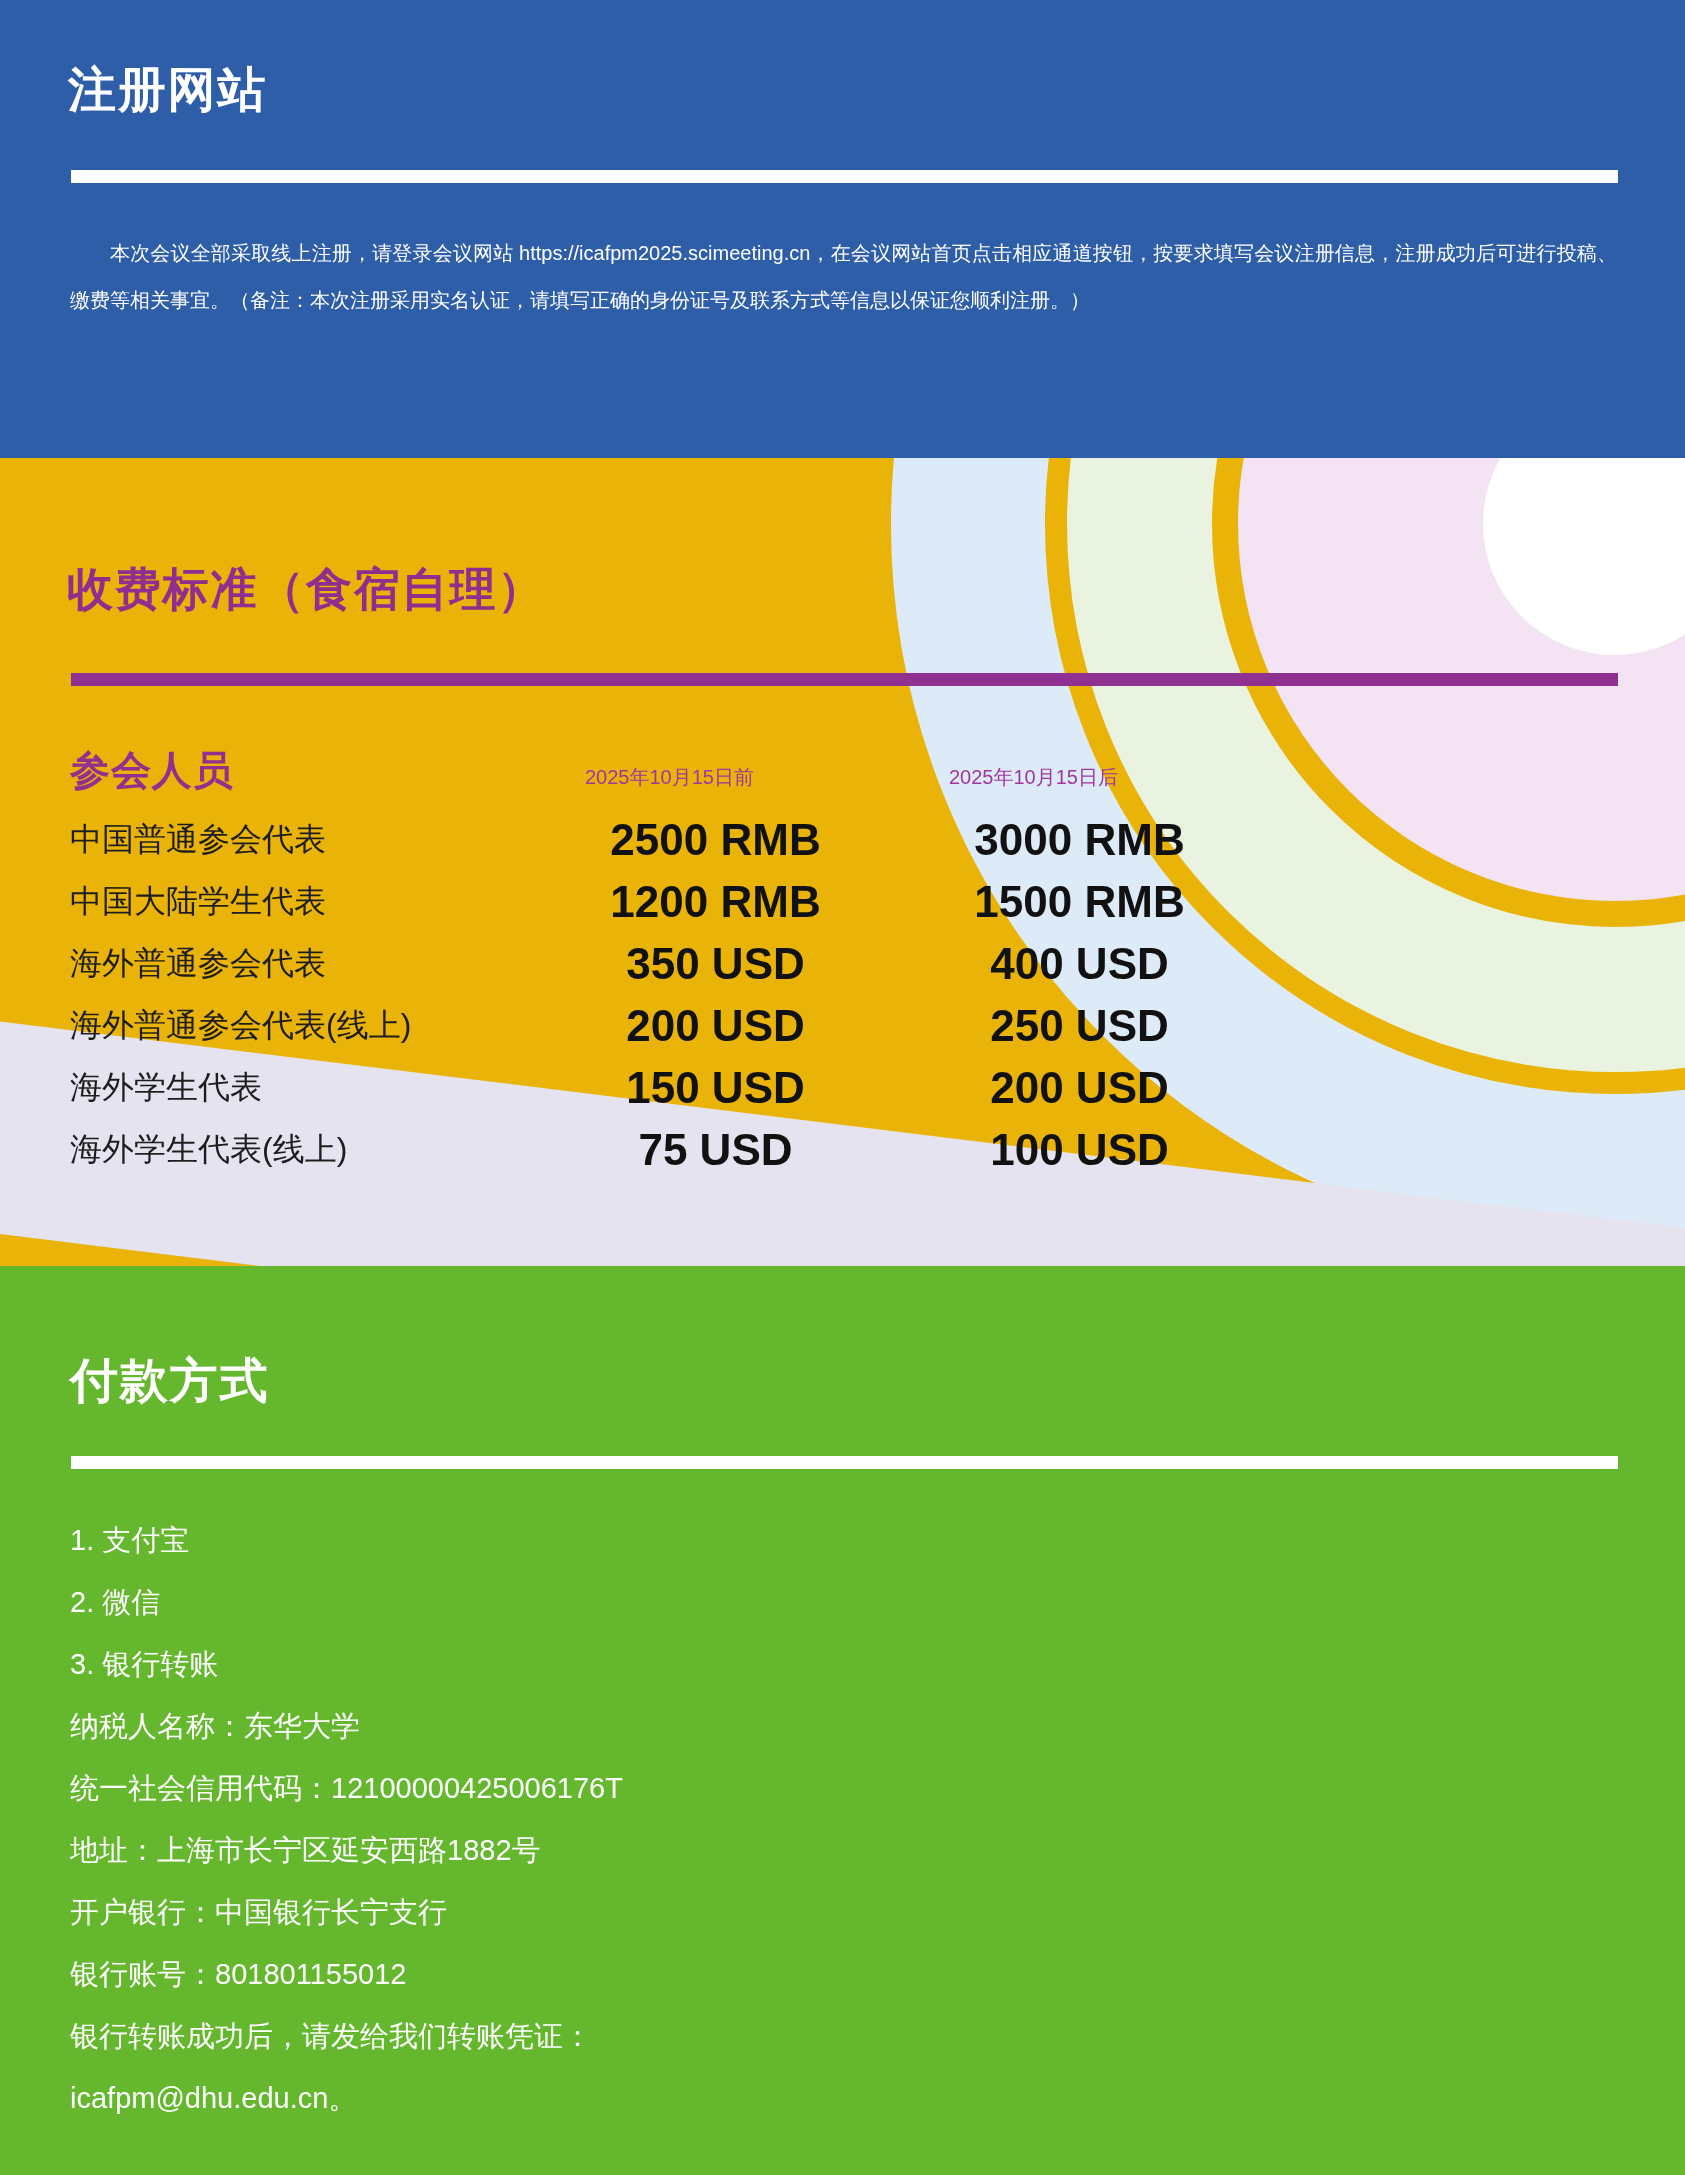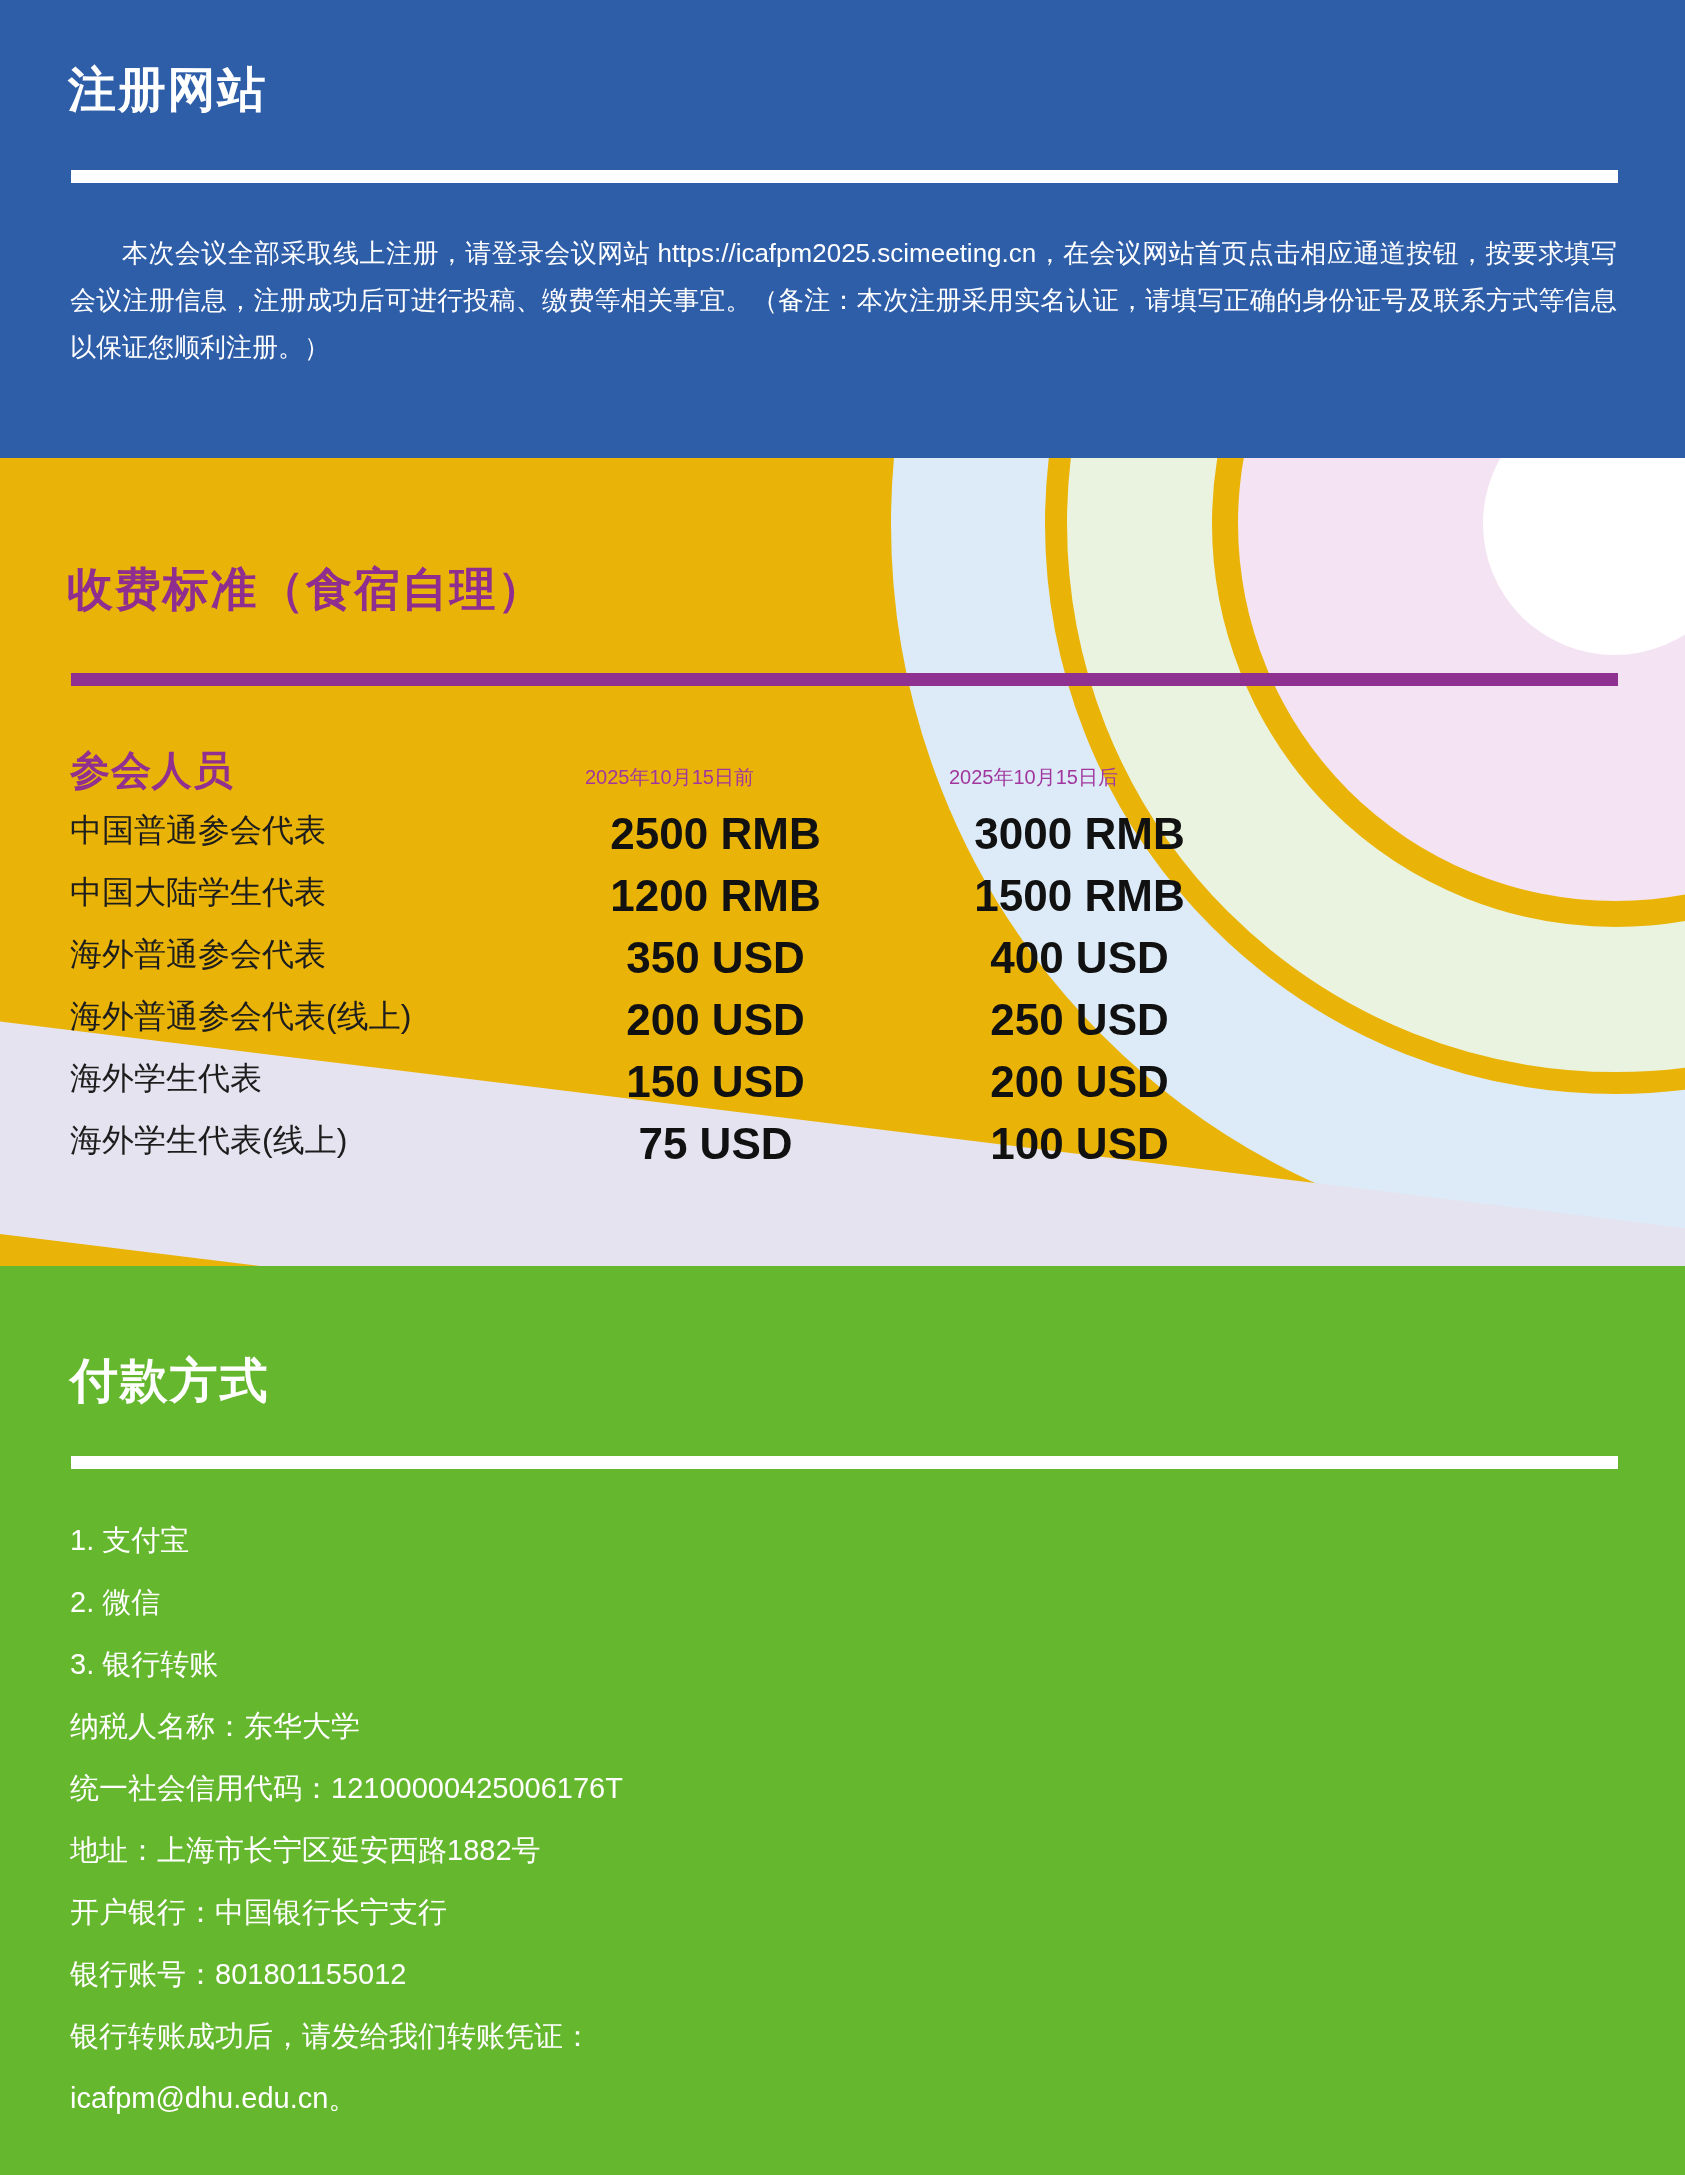--- a/index.html
+++ b/index.html
@@ -30,21 +30,21 @@
   .rule { position: absolute; left: 71px; width: 1547px; height: 13px; }
   .rule-white { background: #ffffff; }
   .rule-purple { background: #8f3190; }
   .sec-blue .rule { top: 170px; }
 
   .reg-para {
     position: absolute;
     left: 70px; top: 230px;
     width: 1547px;
     color: #ffffff;
-    font-size: 26px;
+    font-size: 20px;
     line-height: 47px;
     text-align: justify;
     text-indent: 2em;
   }
   .reg-url { color: #ffffff; text-decoration: none; }
 
   
   .sec-white { top: 458px; height: 808px; background: #eab308; overflow: hidden; }
 
   .decor { position: absolute; border-radius: 50%; pointer-events: none; }
@@ -94,21 +94,21 @@
     text-align: center;
     font-size: 20px;
     color: #a1379e;
     transform: translateX(-46px);
   }
   .fh-col.second { margin-left: 83px; }
 
   .fee-rows { position: absolute; left: 0; top: 351px; width: 1685px; }
   .fee-row {
     display: flex;
-    align-items: flex-start;
+    align-items: center;
     height: 62px;
     padding-left: 70px;
   }
   .fr-label {
     width: 505px;
     font-size: 32px;
     color: #1d1d1d;
   }
   .fr-val {
     width: 281px;

